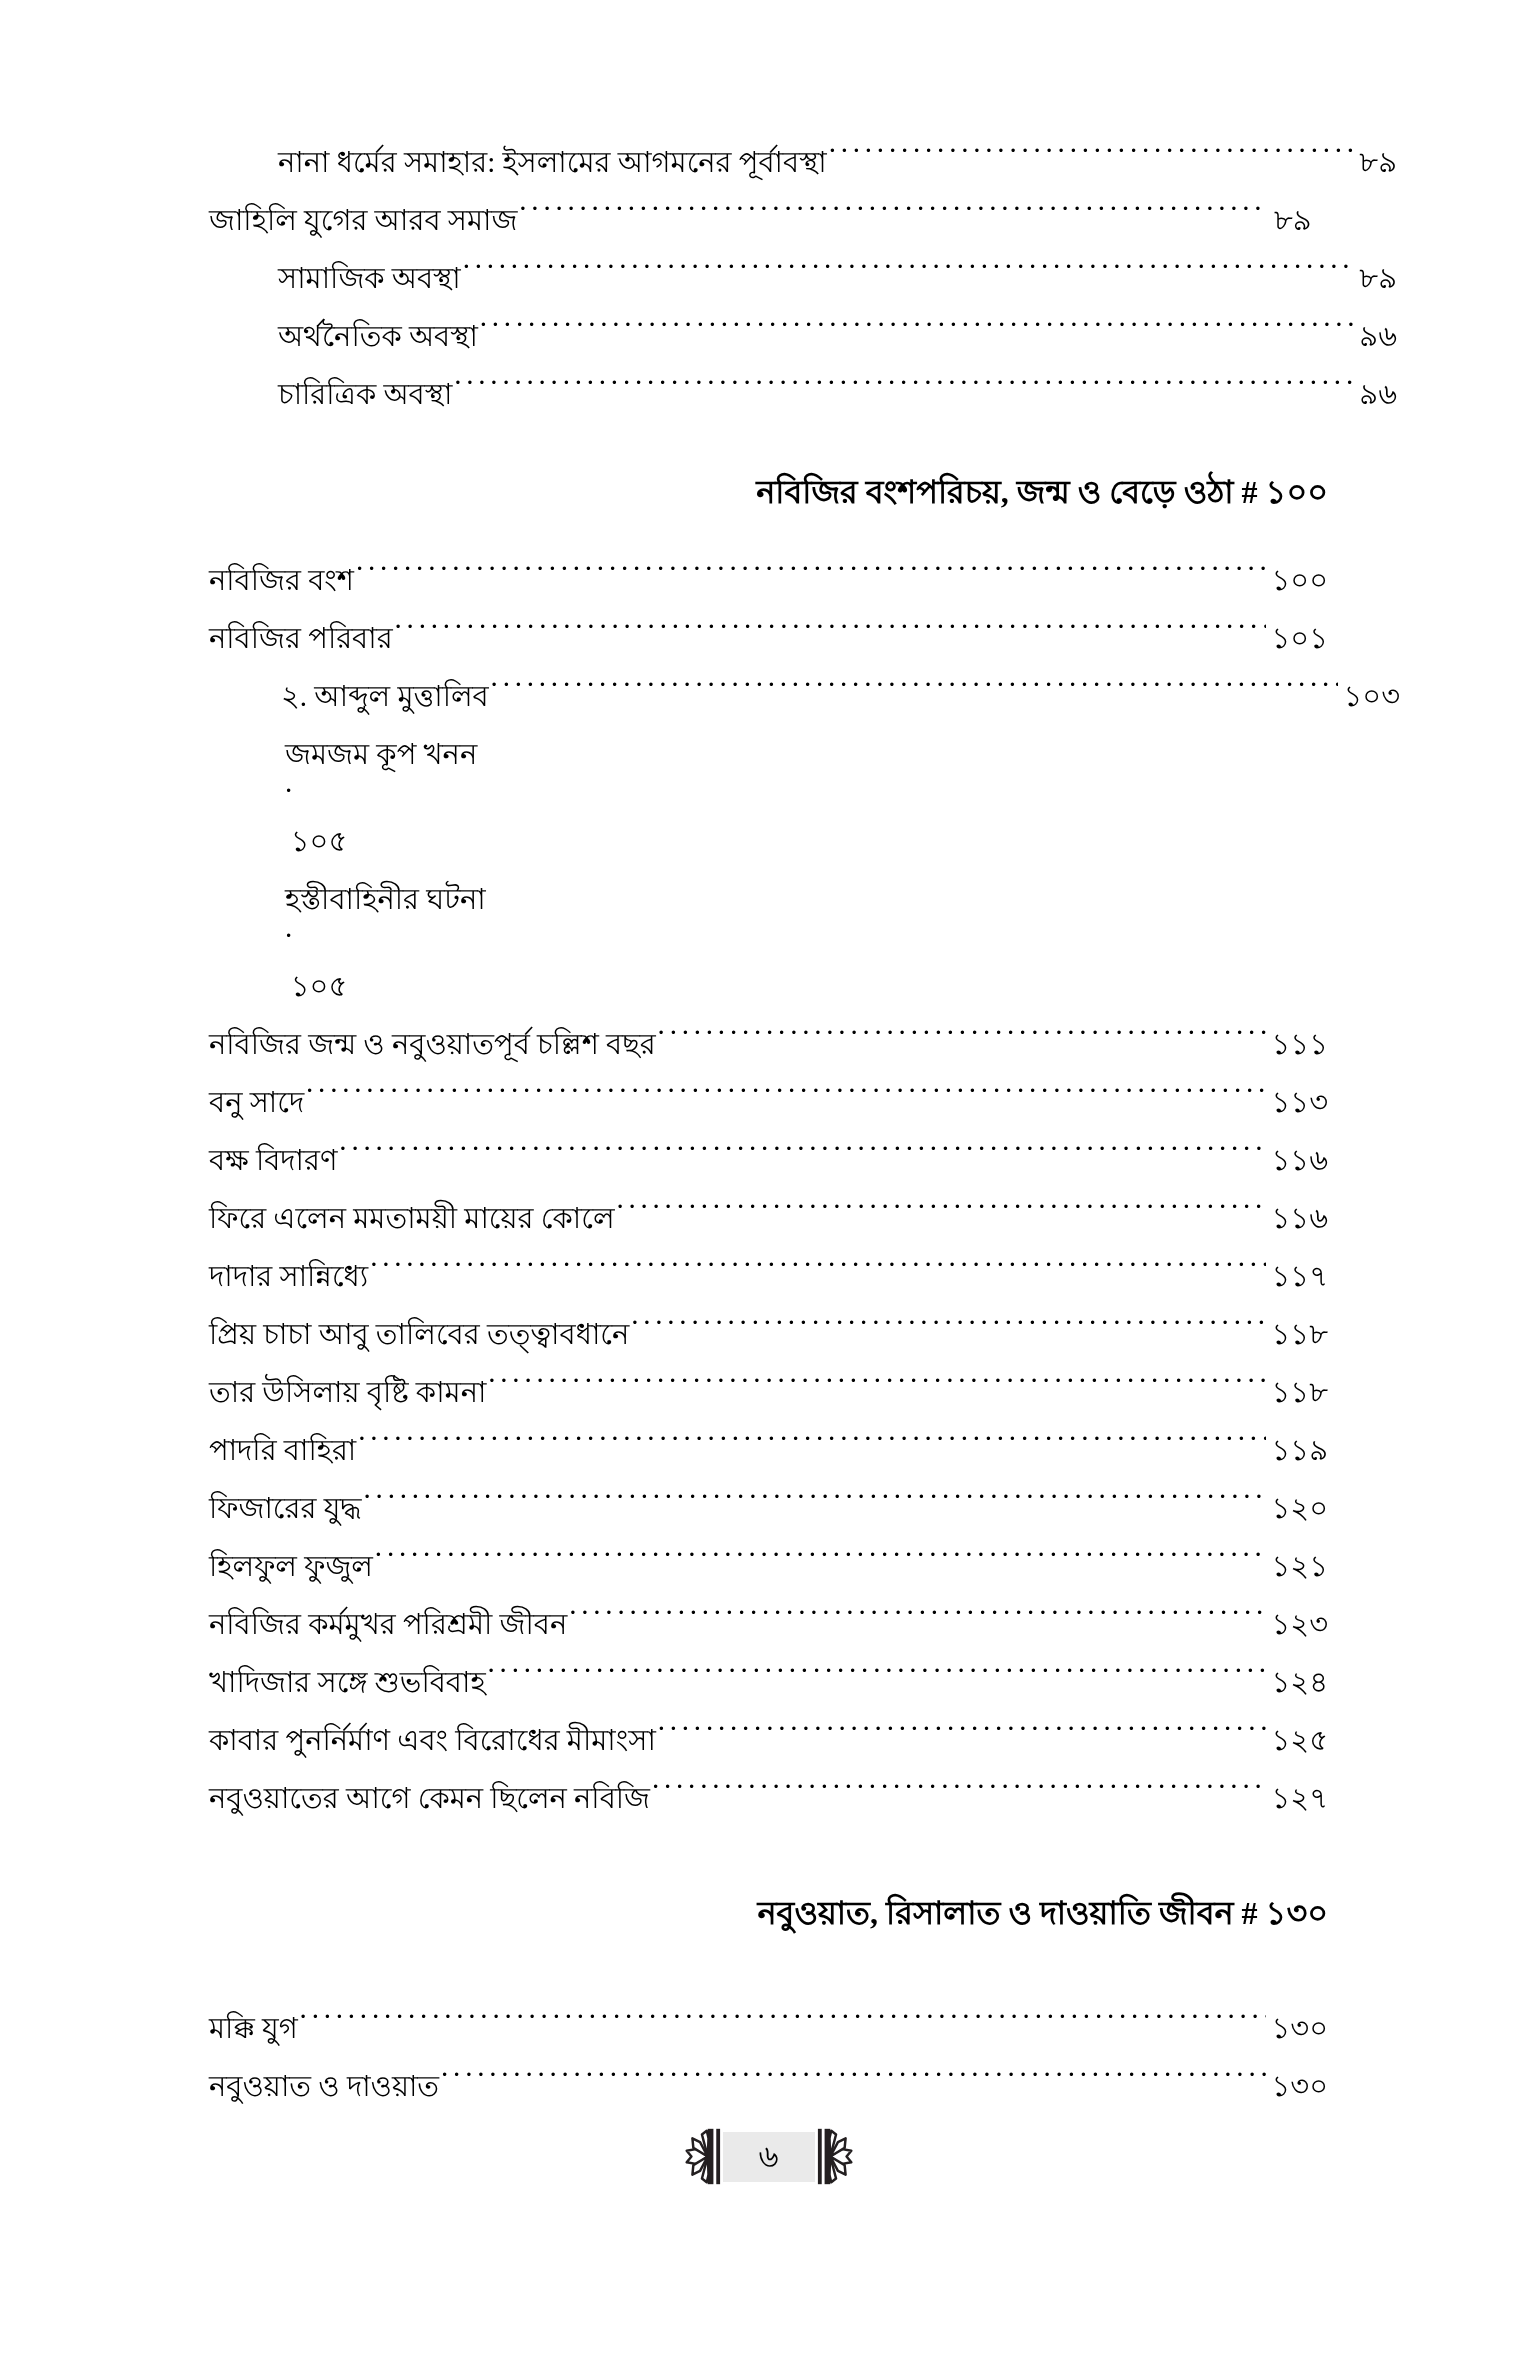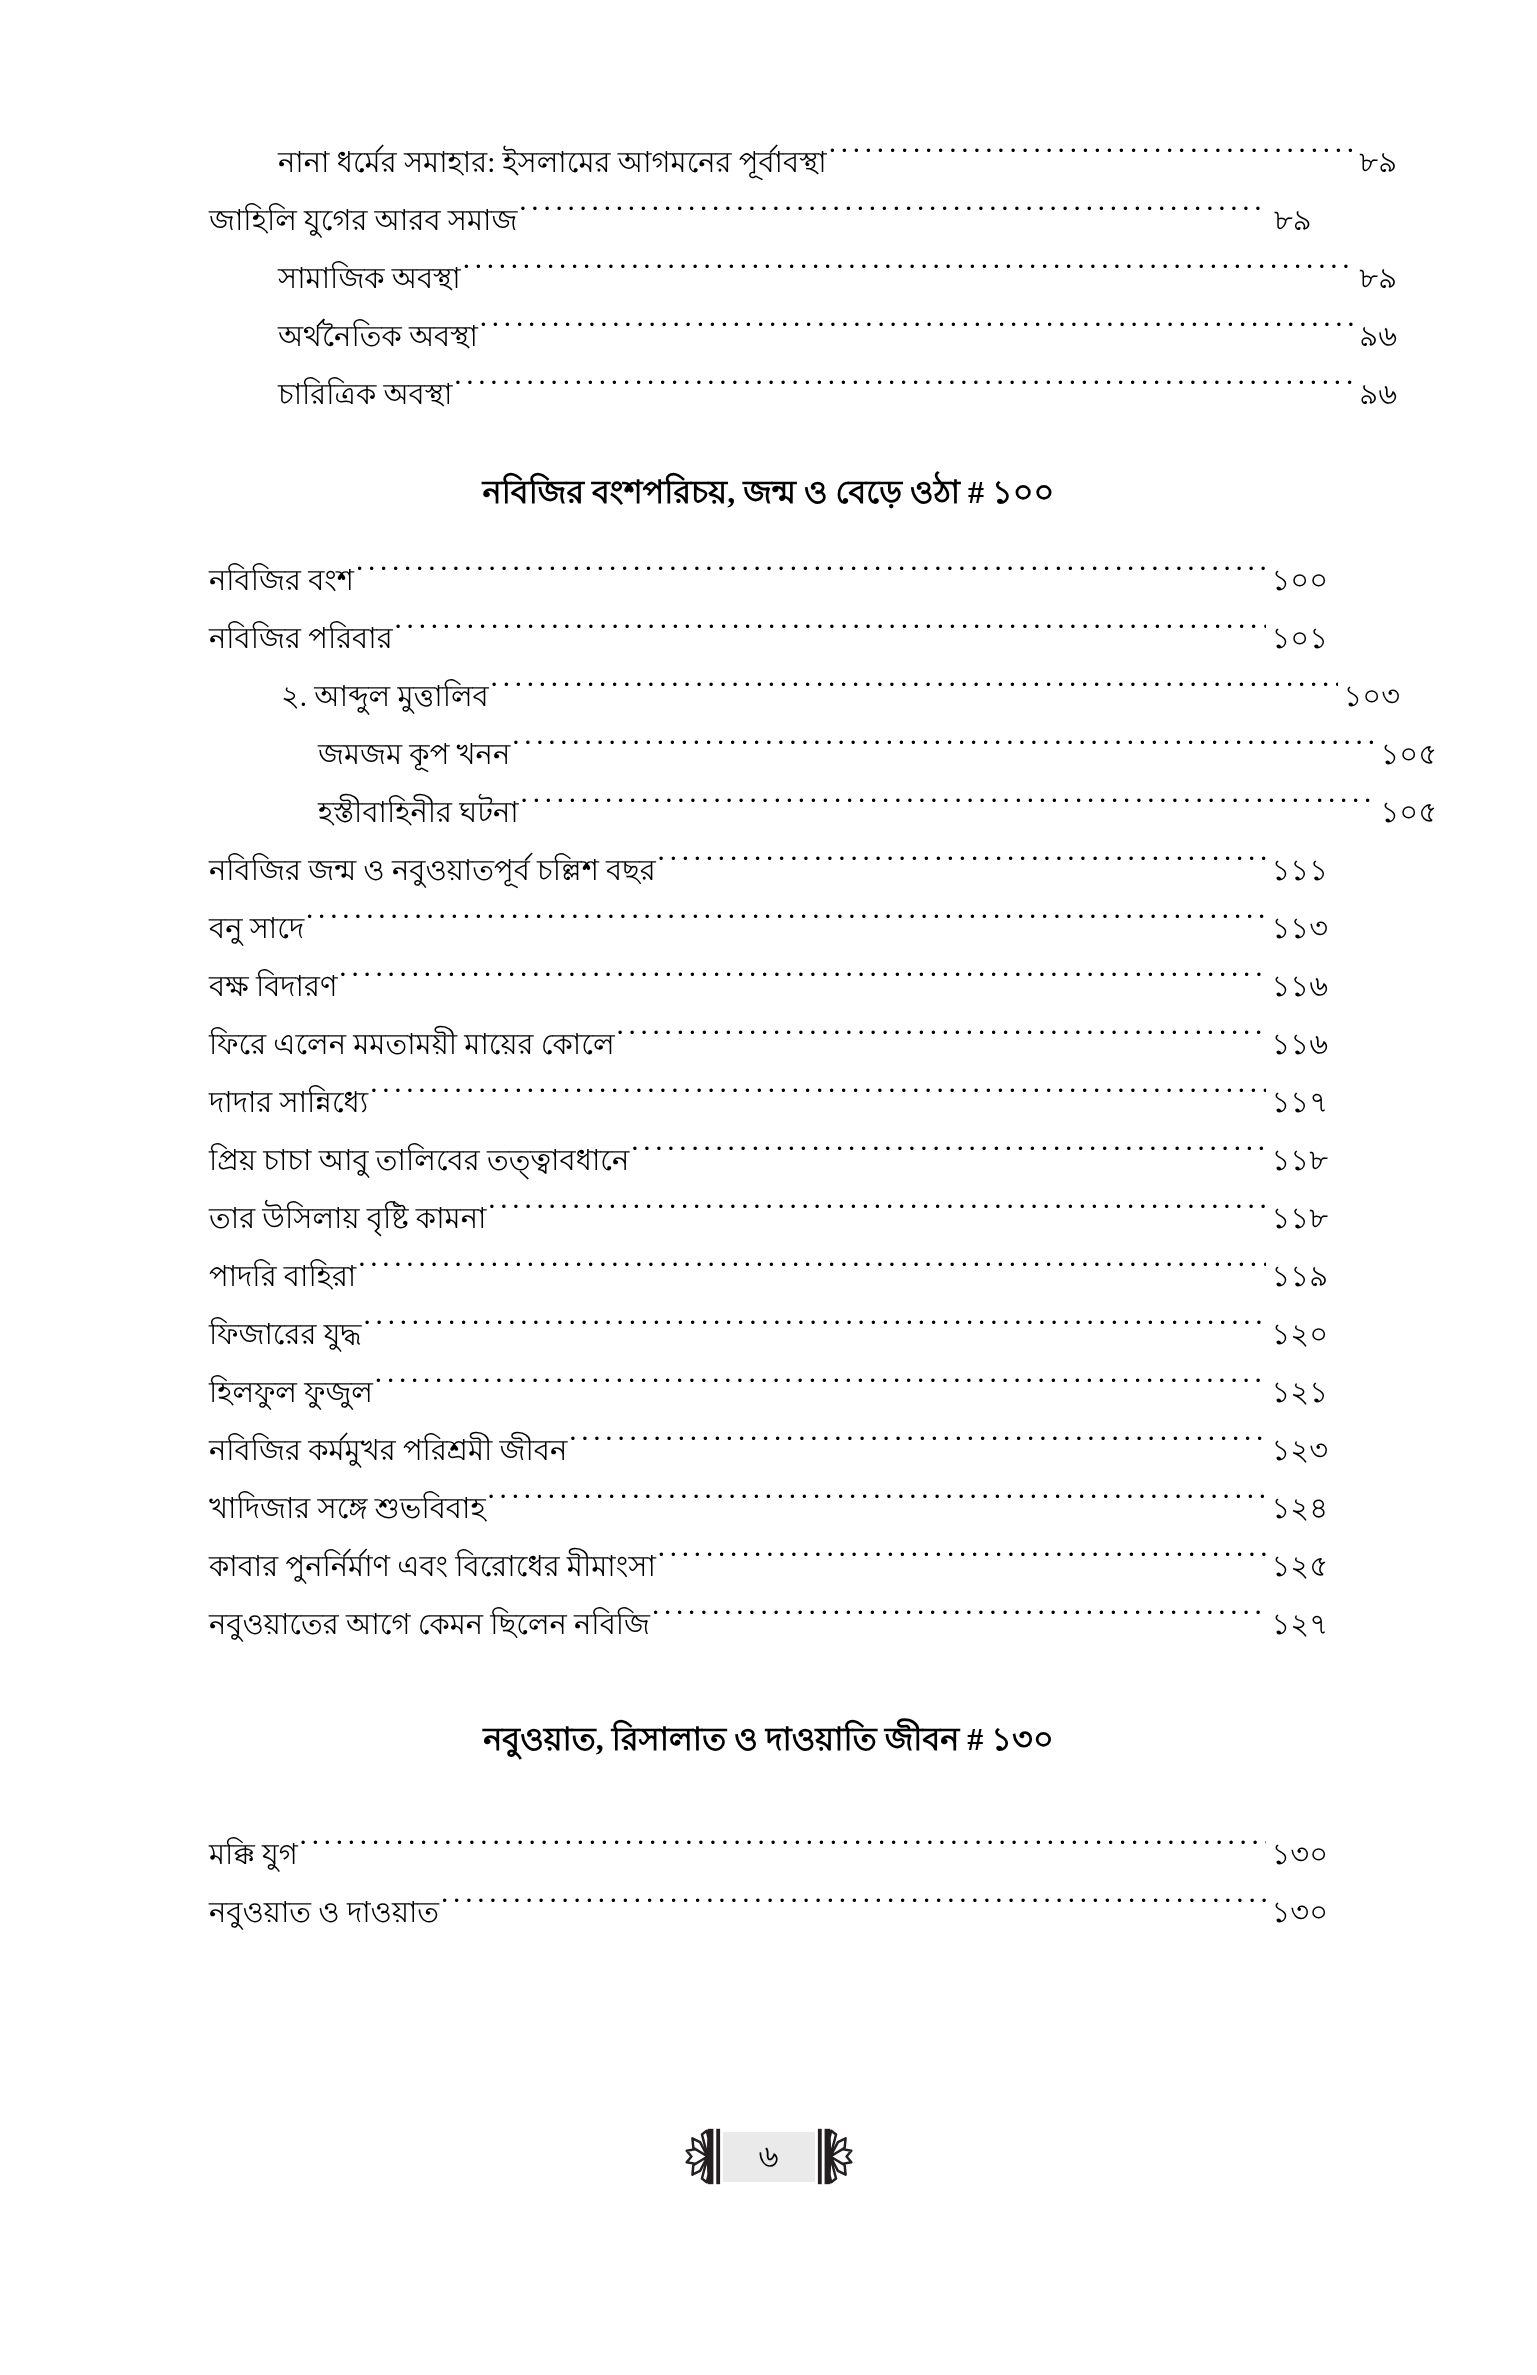--- a/index.html
+++ b/index.html
@@ -63,29 +63,29 @@
     flex: 0 0 auto;
     text-align: left;
     padding-left: 5.8px;
     min-width: 54px;
   }
 
   
   .lvl-0 { margin-left: 0px;  }
   .lvl-1 { margin-left: 69px; }
   .lvl-2 { margin-left: 72px; }
-  .lvl-3 { margin-left: 109px; }
+  .lvl-3 { margin-left: 76px; flex-direction: column; }
 
   .lvl-1 .entry-page,
   .lvl-2 .entry-page,
   .lvl-3 .entry-page { min-width: 0; }
 
   
   .chapter-heading {
-    text-align: center;
+    text-align: right;
     font-size: 32px;
     font-weight: bold;
     color: #000000;
     line-height: 1.2;
     white-space: nowrap;
   }
   .chapter-heading.first { margin-top: 50px; margin-bottom: 40px; }
   .chapter-heading.second { margin-top: 67px; margin-bottom: 66px; }
 
   

